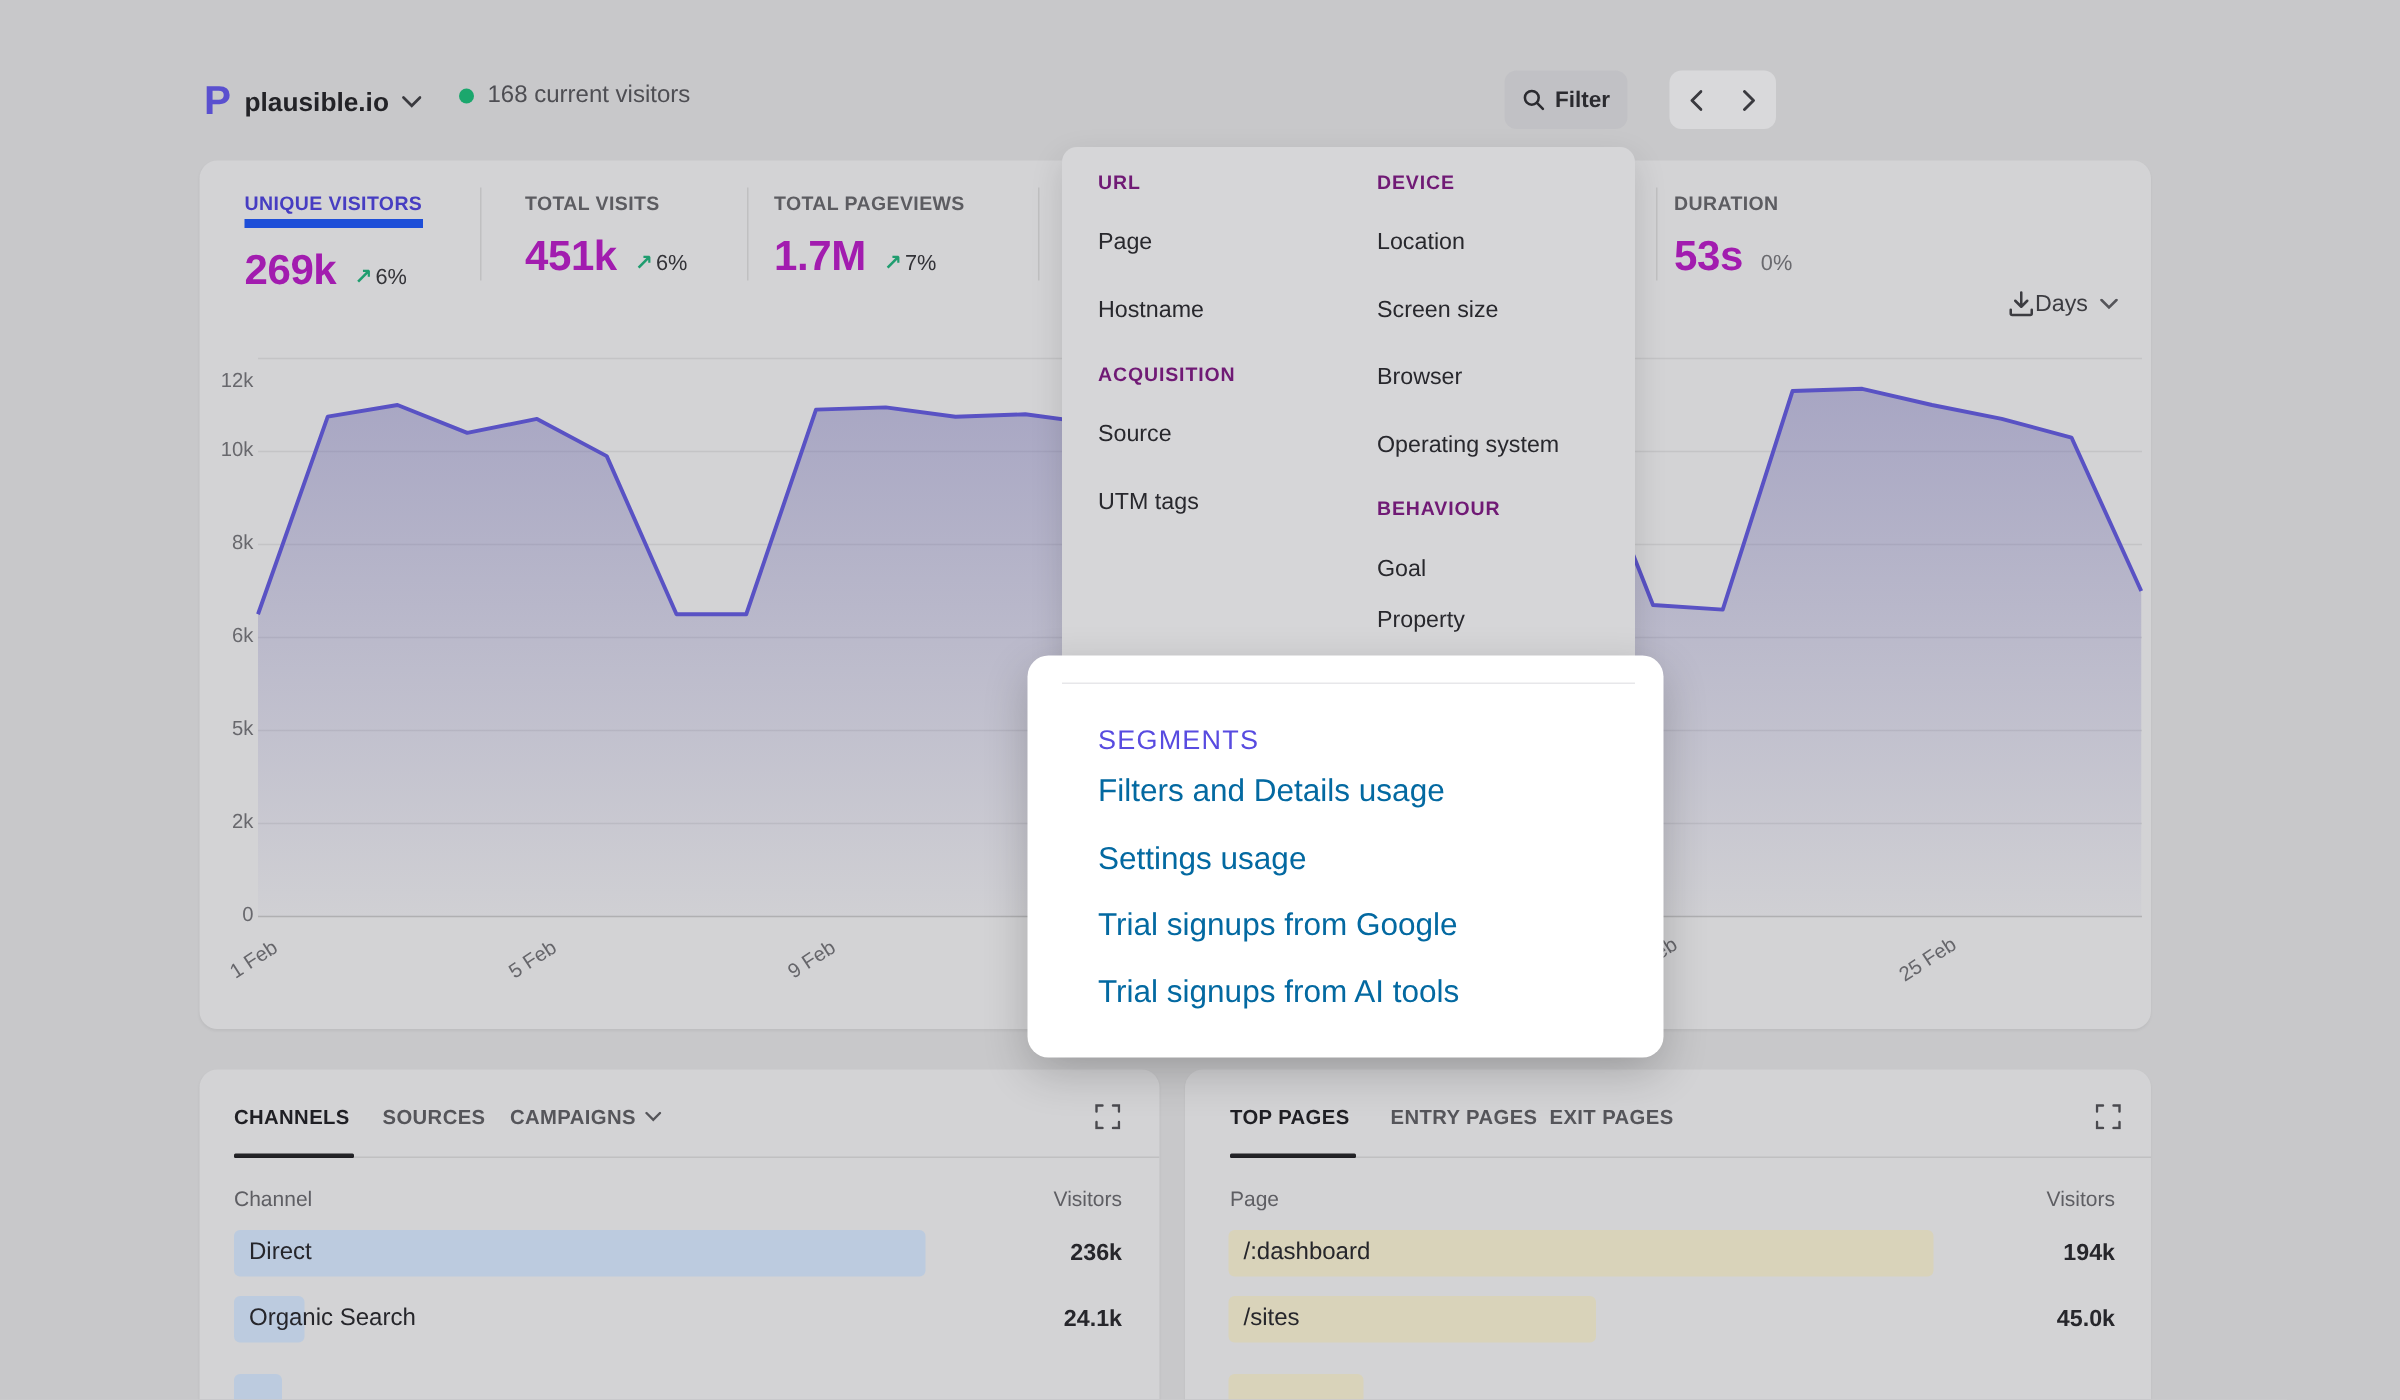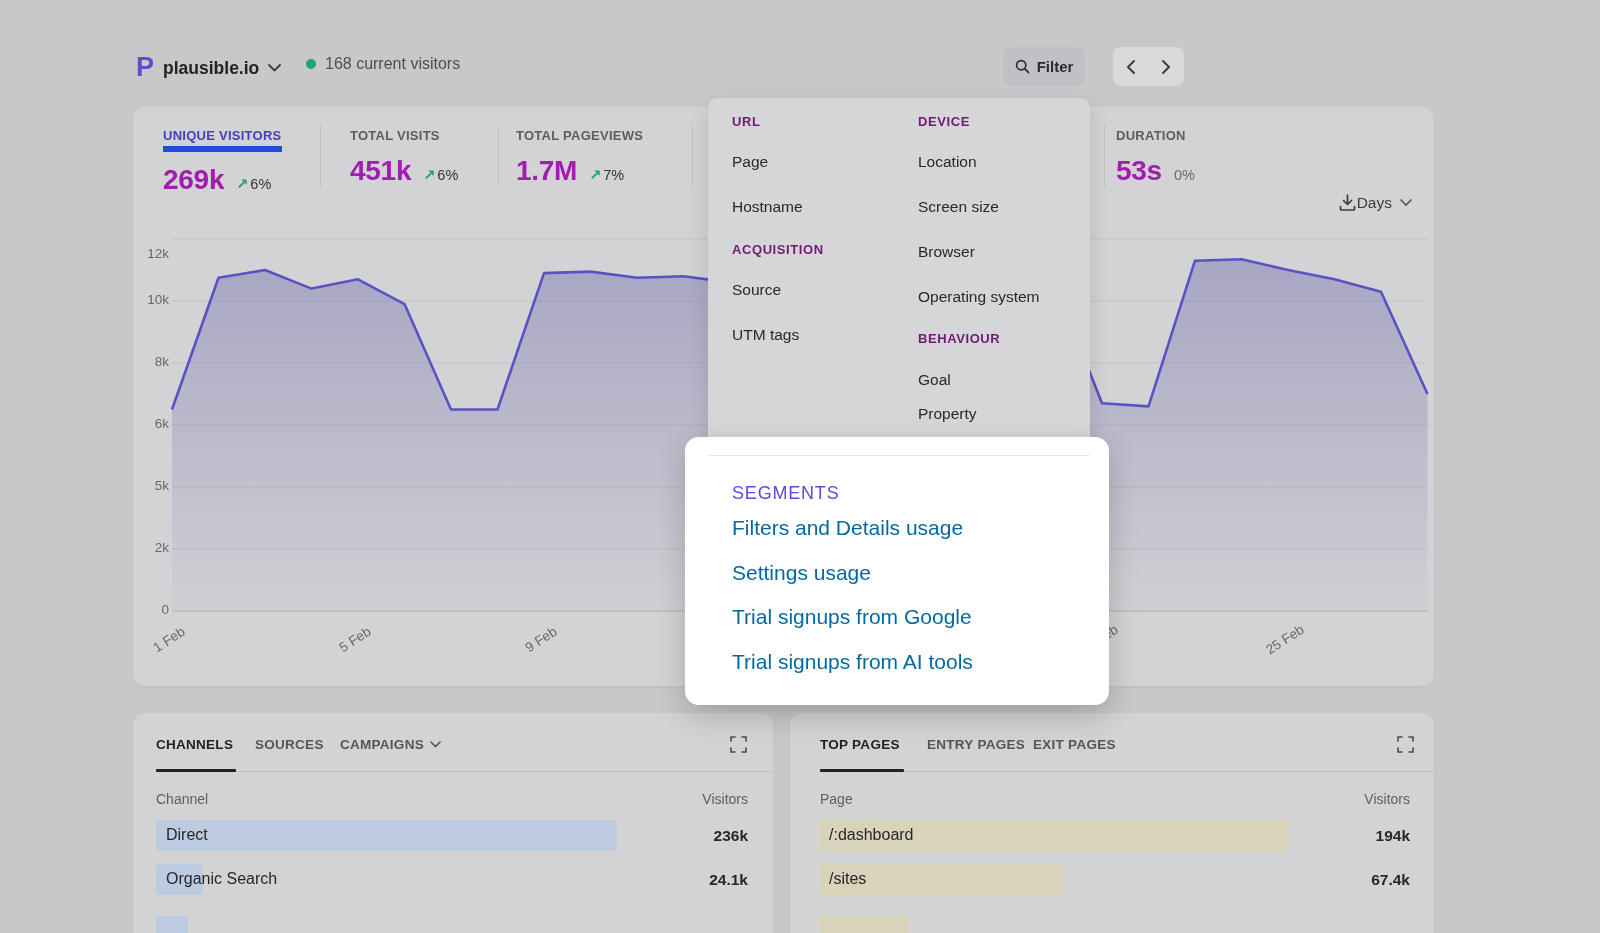--- a/index.html
+++ b/index.html
@@ -288,20 +288,20 @@
     <div class="col-header" style="right:24px">Visitors</div>
 
     <div>
       <div class="bar tan" style="left: 29px; top: 107px; width: 73%;"></div>
       <div class="row-name" style="left:39px;top:113px">/:dashboard</div>
       <div class="row-val" style="right:24px;top:114px">194k</div>
     </div>
     <div>
       <div class="bar tan" style="left: 29px; top: 151px; width: 38%;"></div>
       <div class="row-name" style="left:39px;top:157px">/sites</div>
-      <div class="row-val" style="right:24px;top:158px">67.4k</div>
+      <div class="row-val" style="right:24px;top:158px">45.0k</div>
     </div>
     <div>
       <div class="bar tan" style="left: 29px; top: 203px; width: 14%;"></div>
     </div>
   </div>
 
 </div>
 
 </body></html>

